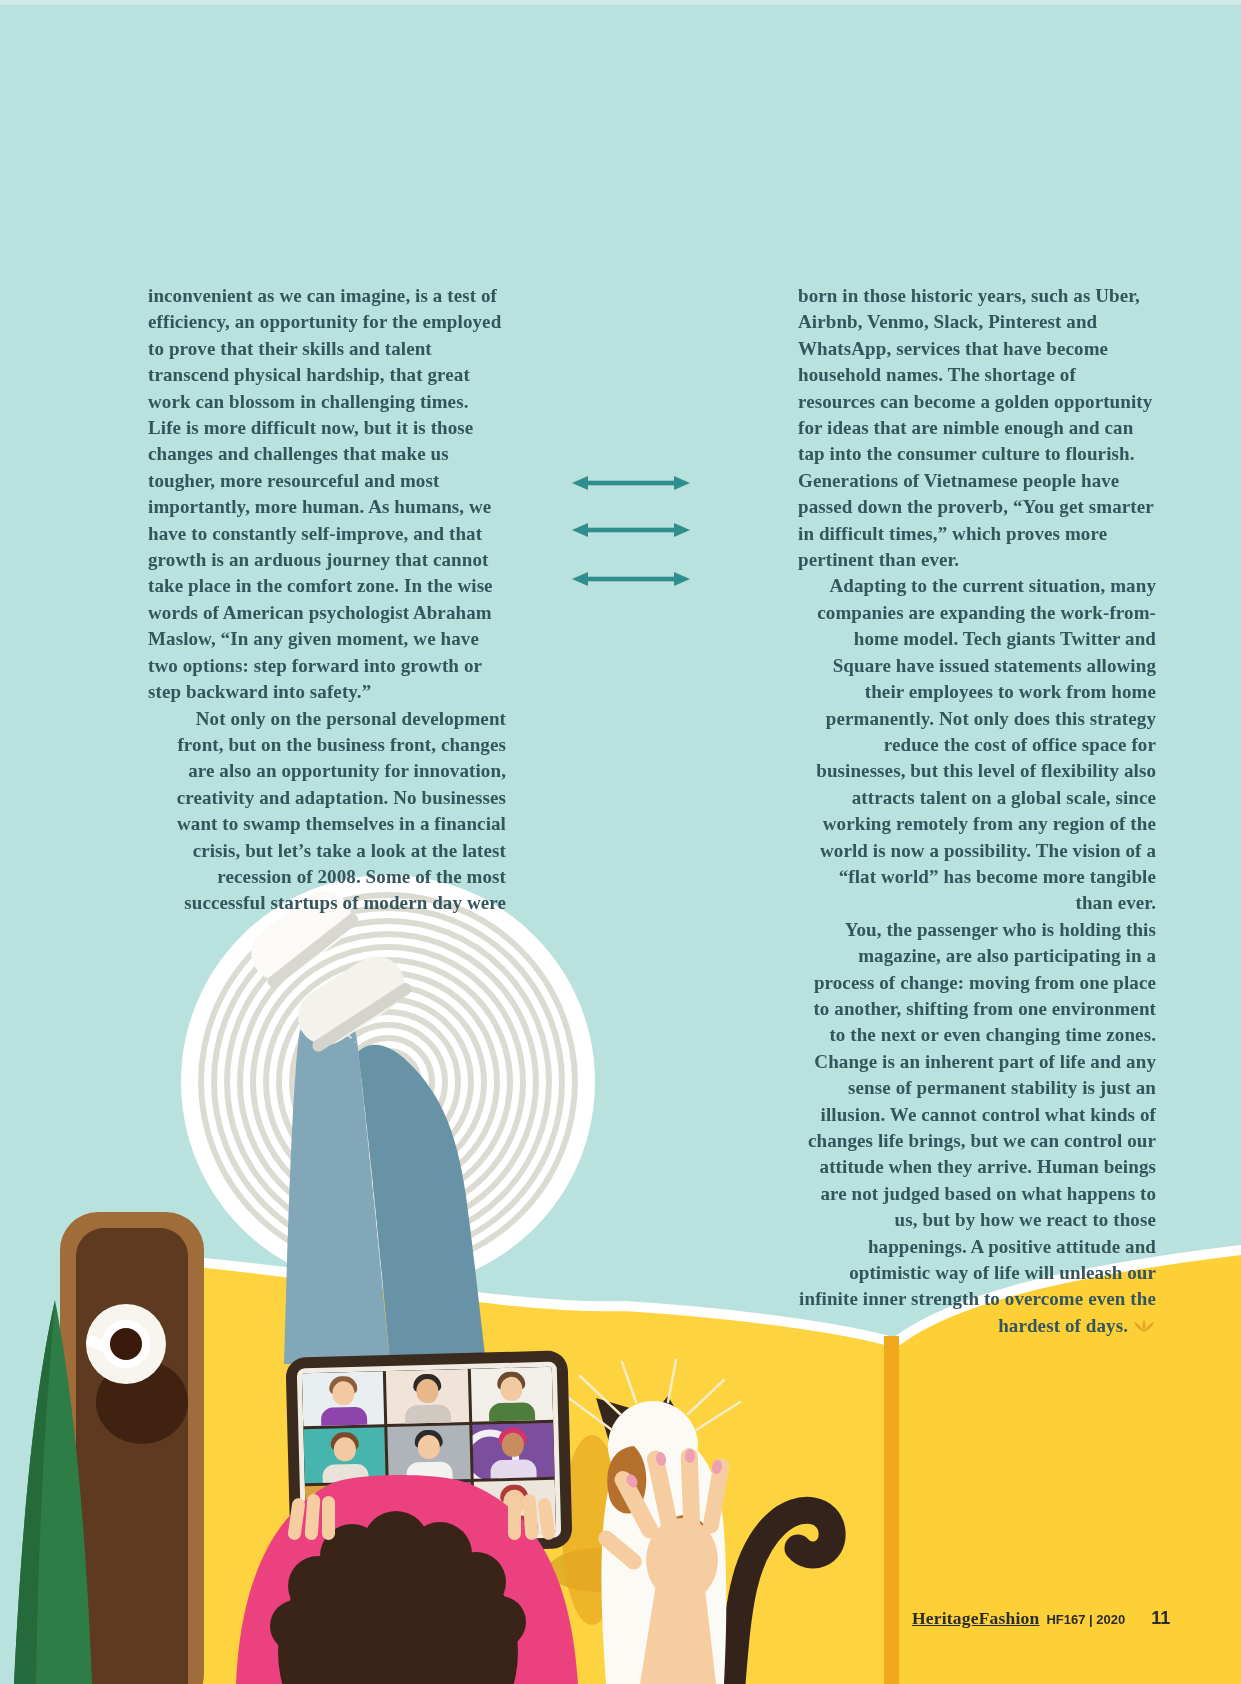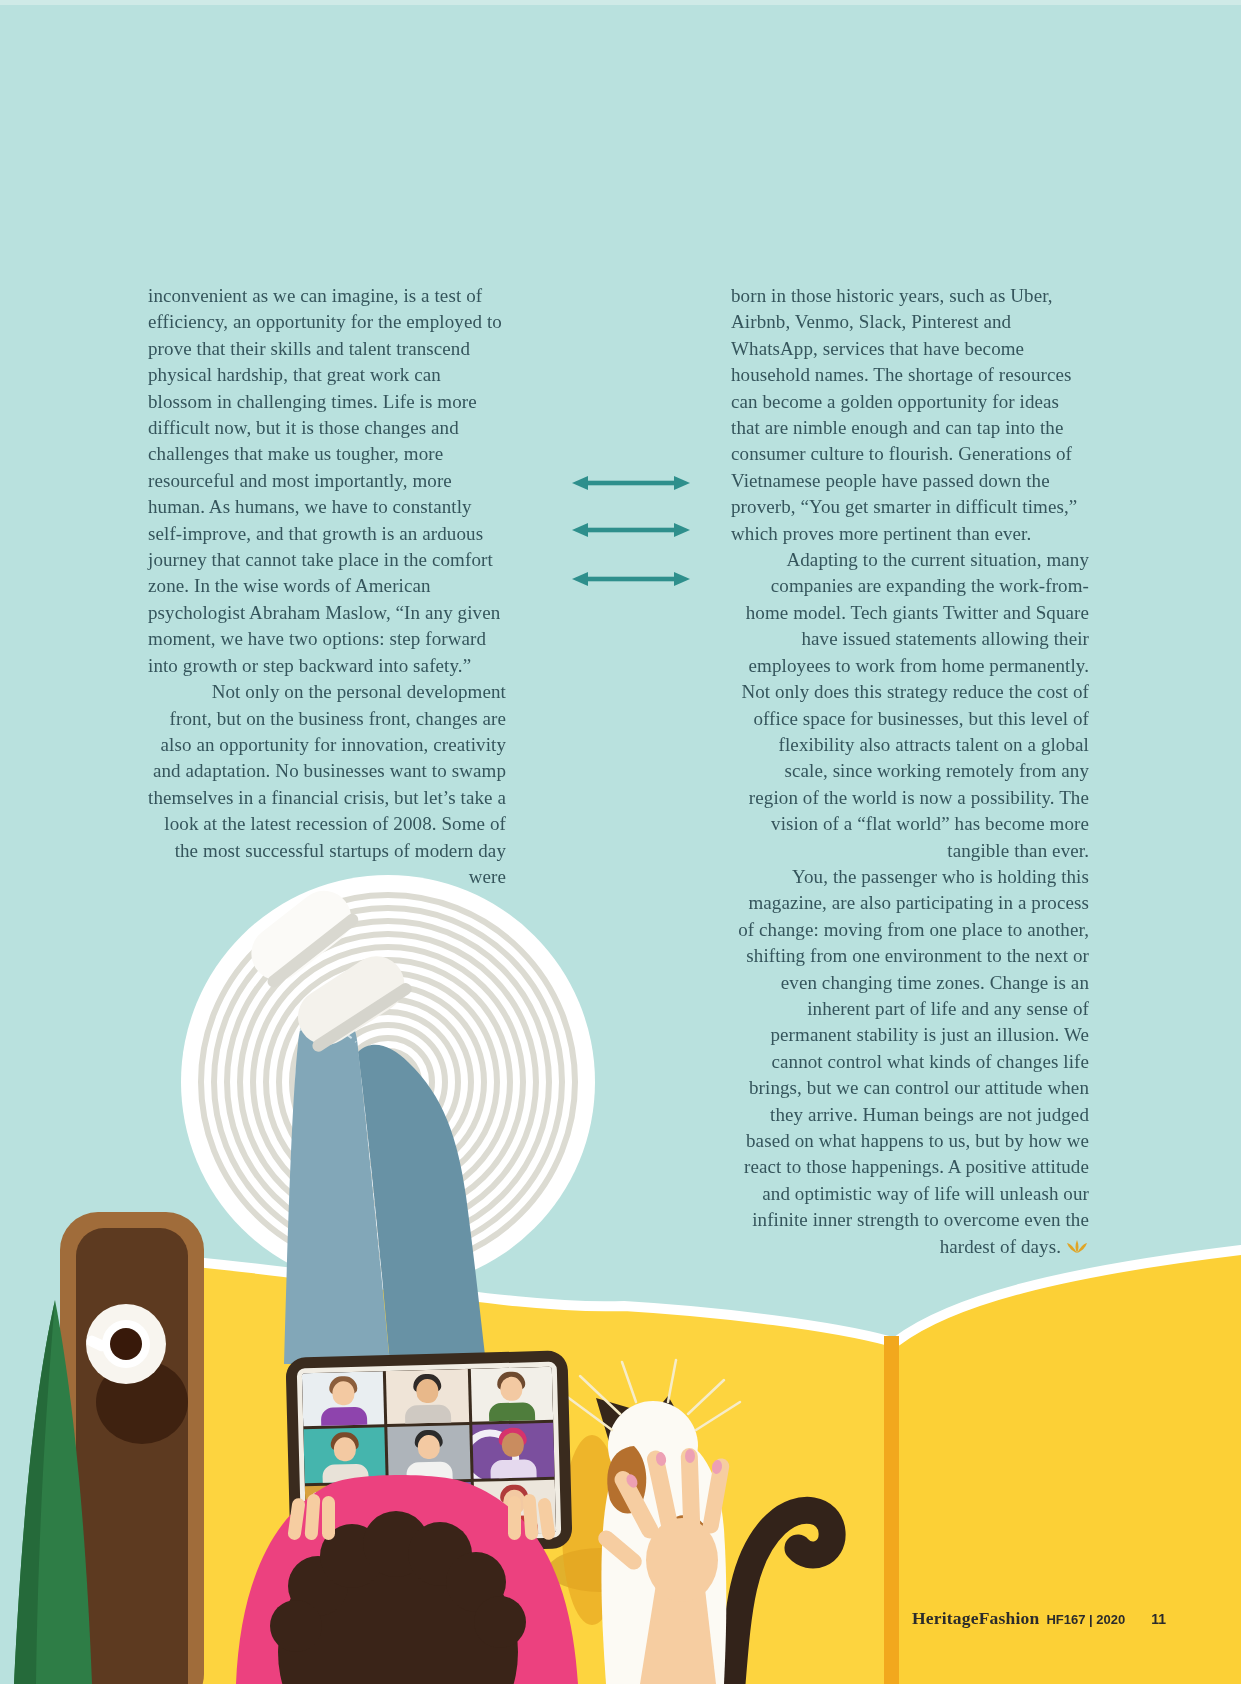--- a/index.html
+++ b/index.html
@@ -3,33 +3,33 @@
 <meta charset="utf-8">
 <style>
   html,body{margin:0;padding:0;background:#9fb6b4;}
   .page{position:relative;width:1241px;height:1684px;background:#b9e1de;overflow:hidden;
         font-family:"Liberation Serif",serif;}
   .topstrip{position:absolute;top:0;left:0;right:0;height:5px;background:#cfeae7;z-index:5;}
 
   
   .col{position:absolute;top:283px;width:358px;z-index:4;}
   .col-left{left:148px;}
-  .col-right{left:731px;}
-  .col p{margin:0;font-size:19px;line-height:26.4px;color:#35555c;letter-spacing:.1px;}
+  .col-right{left:798px;}
+  .col p{margin:0;font-size:19px;line-height:26.4px;color:#35555c;letter-spacing:.1px;font-weight:bold;}
   .col p.indent{text-indent:30px;text-align:right;}
   .endmark{display:inline-block;vertical-align:-2px;margin-left:4px;}
 
   
   .arrow{position:absolute;left:572px;width:118px;height:16px;z-index:4;}
 
   
   .footer{position:absolute;left:912px;top:1608px;z-index:4;display:flex;align-items:baseline;color:#2b2b2b;}
-  .brand{font-family:"Liberation Serif",serif;font-weight:700;font-size:17.5px;letter-spacing:.2px;}
+  .brand{font-family:"Liberation Serif",serif;font-weight:700;font-size:17.5px;letter-spacing:.2px;text-decoration:underline;}
   .issue{font-family:"Liberation Sans",sans-serif;font-size:13px;font-weight:600;margin-left:7px;}
-  .pagenum{font-family:"Liberation Sans",sans-serif;font-size:14px;font-weight:800;margin-left:26px;}
+  .pagenum{font-family:"Liberation Sans",sans-serif;font-size:18px;font-weight:800;margin-left:26px;}
 
   
   .illo{position:absolute;left:0;top:0;z-index:1;}
   .illo-top{z-index:3;pointer-events:none;}
 
   
   .tablet{position:absolute;left:288px;top:1354px;width:282px;height:198px;z-index:2;
           transform:rotate(-1.5deg);background:#3a2b1e;border-radius:20px;padding:11px;box-sizing:border-box;}
   .screen{width:100%;height:100%;background:#3a2b1e;border:5px solid #f1ede4;border-radius:8px;
           box-sizing:border-box;display:grid;grid-template-columns:repeat(3,1fr);

